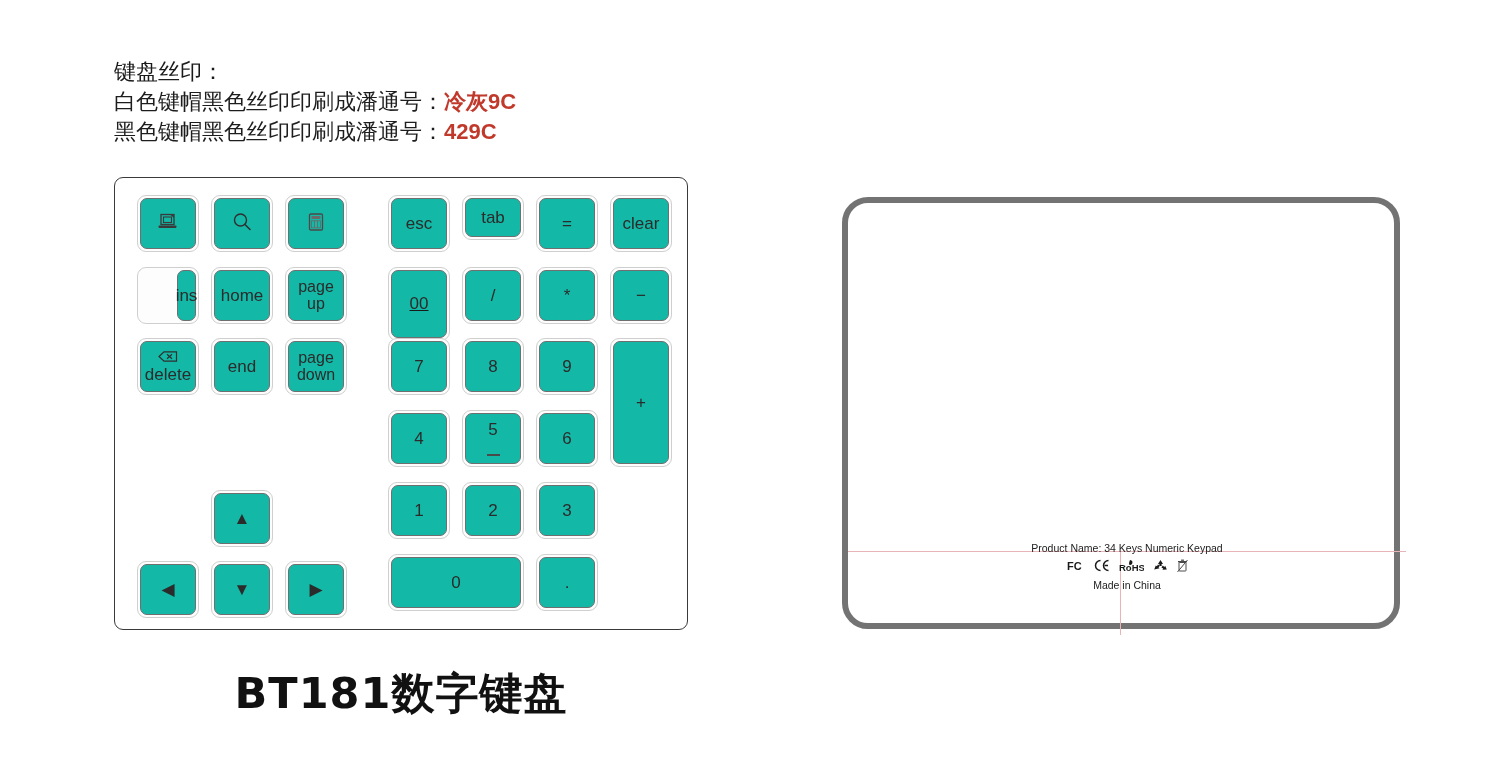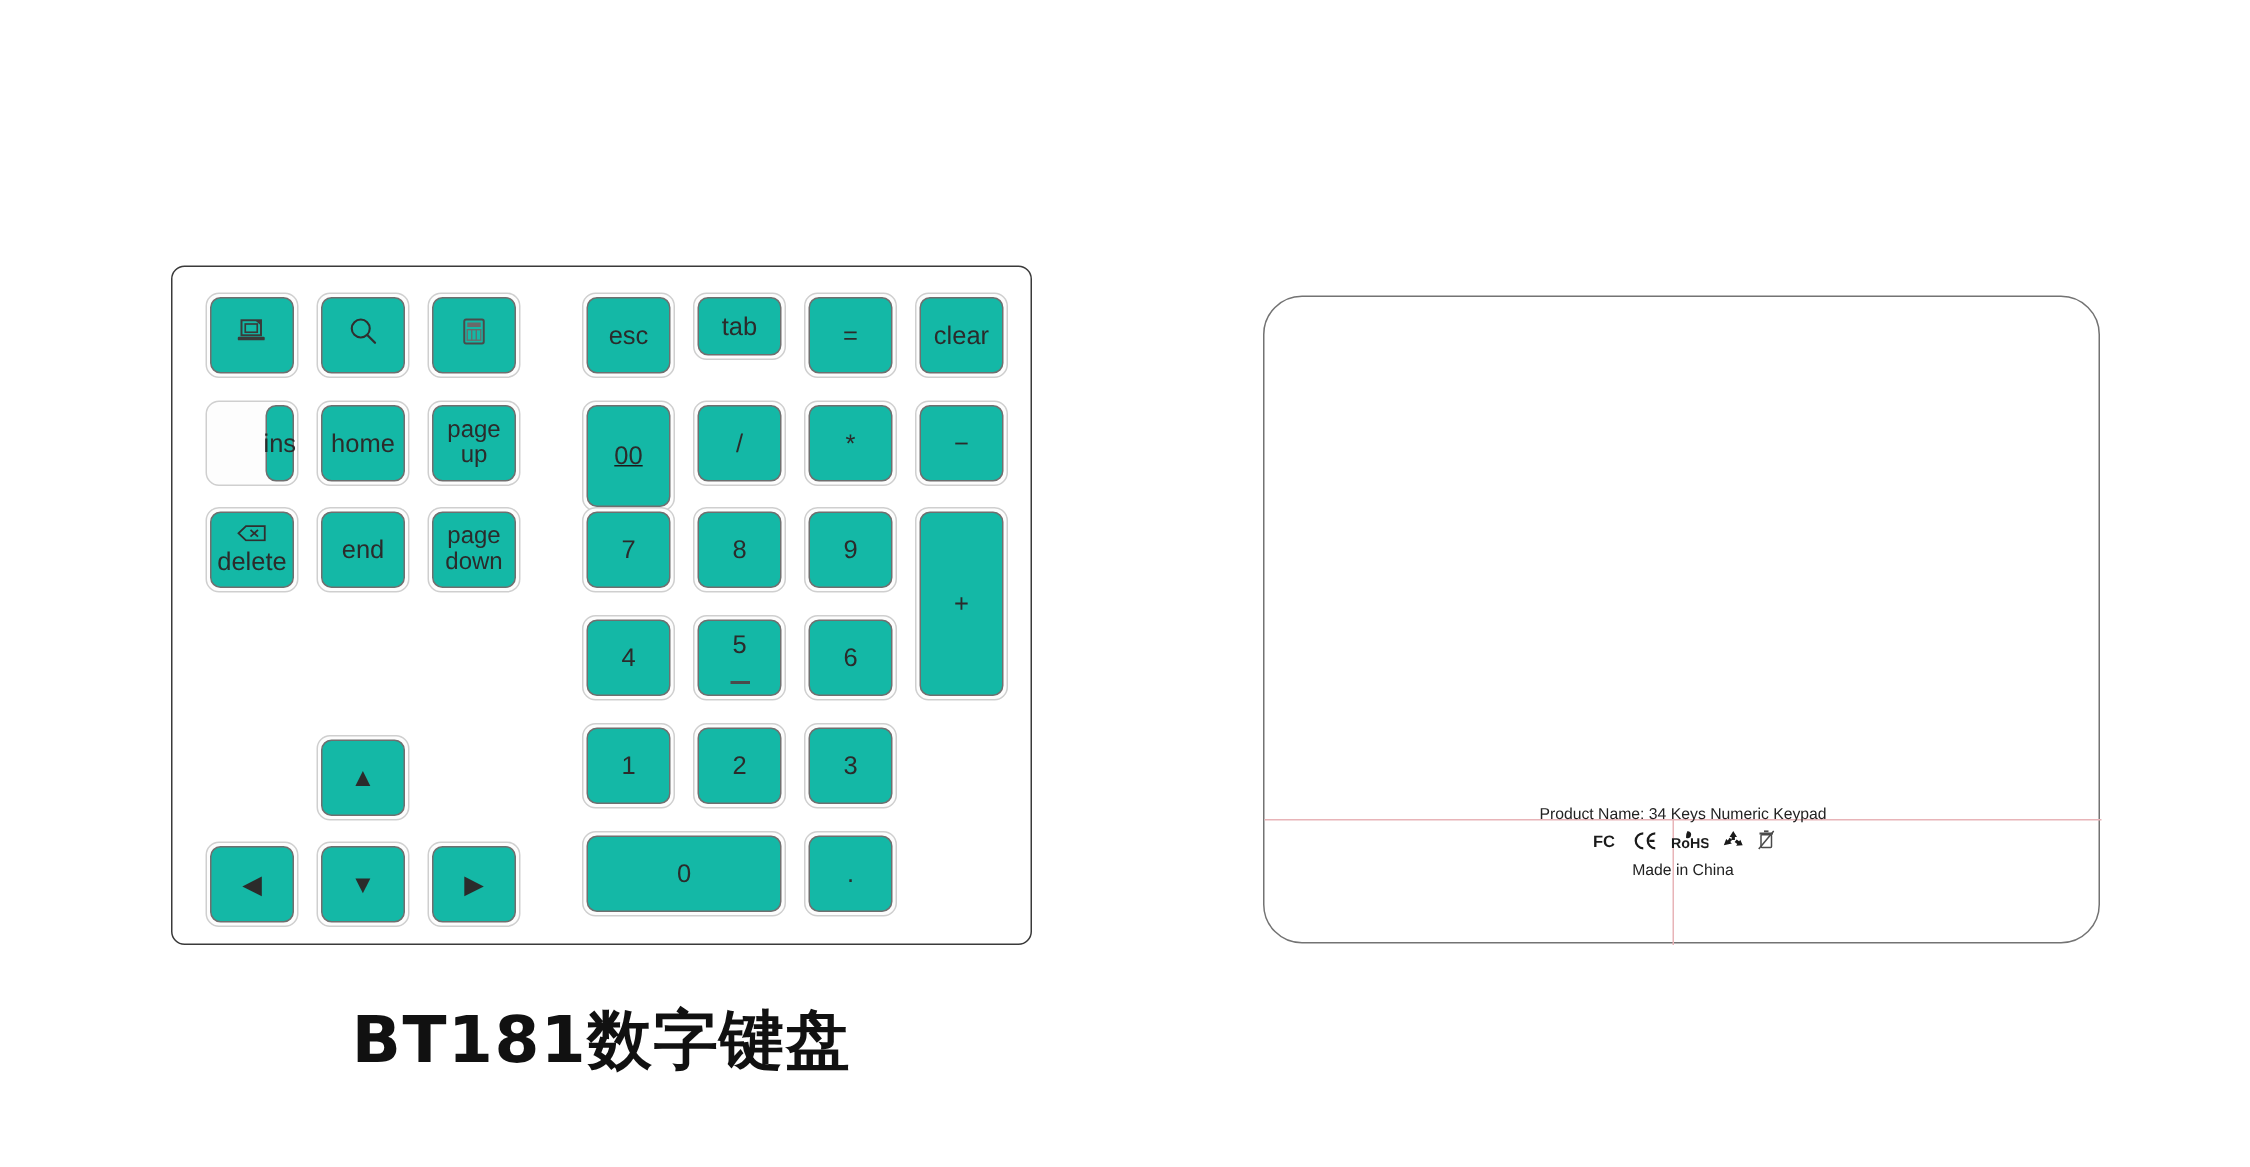--- a/index.html
+++ b/index.html
@@ -103,21 +103,21 @@
   #right-panel {
     position: absolute;
     left: 760px; top: 0;
     width: 740px; height: 778px;
   }
 
   #mylar-sheet {
     position: absolute;
     left: 82px; top: 197px;
     width: 558px; height: 432px;
-    border: 1px solid #737373;
+    border: 6px solid #737373;
     border-radius: 26px;
     background: #fff;
   }
 
   
   .guide-h {
     position: absolute;
     left: 0; top: 348px;
     width: 558px; height: 1px;
     background: #e8b4b8;
@@ -148,20 +148,29 @@
     height: 20px;
     margin: 2px 0 1px;
   }
   #cert-row .cert { display: block; }
 </style>
 </head>
 <body>
 
 <div id="left-panel">
 
+  <div id="spec-header">
+    <span class="spec-line">键盘丝印：</span>
+    <span class="spec-line">
+      <span class="spec-label">白色键帽黑色丝印印刷成潘通号：</span><span class="spec-value">冷灰9C</span>
+    </span>
+    <span class="spec-line">
+      <span class="spec-label">黑色键帽黑色丝印印刷成潘通号：</span><span class="spec-value">429C</span>
+    </span>
+  </div>
 
   <div id="keyboard-case">
 
     <div class="key" style="left:22px; top:17px; width:62px; height:57px;">
       <div class="cap">
         <span class="ico">
           <svg width="22" height="20" viewBox="0 0 22 20">
             <rect x="4" y="2.5" width="13" height="10" fill="none" stroke="#3a3a3a" stroke-width="1.3"></rect>
             <rect x="6.5" y="5" width="8" height="5.5" fill="none" stroke="#3a3a3a" stroke-width="1.1"></rect>
             <path d="M13 2.5 L17 2.5 L17 6 Z" fill="#3a3a3a"></path>

